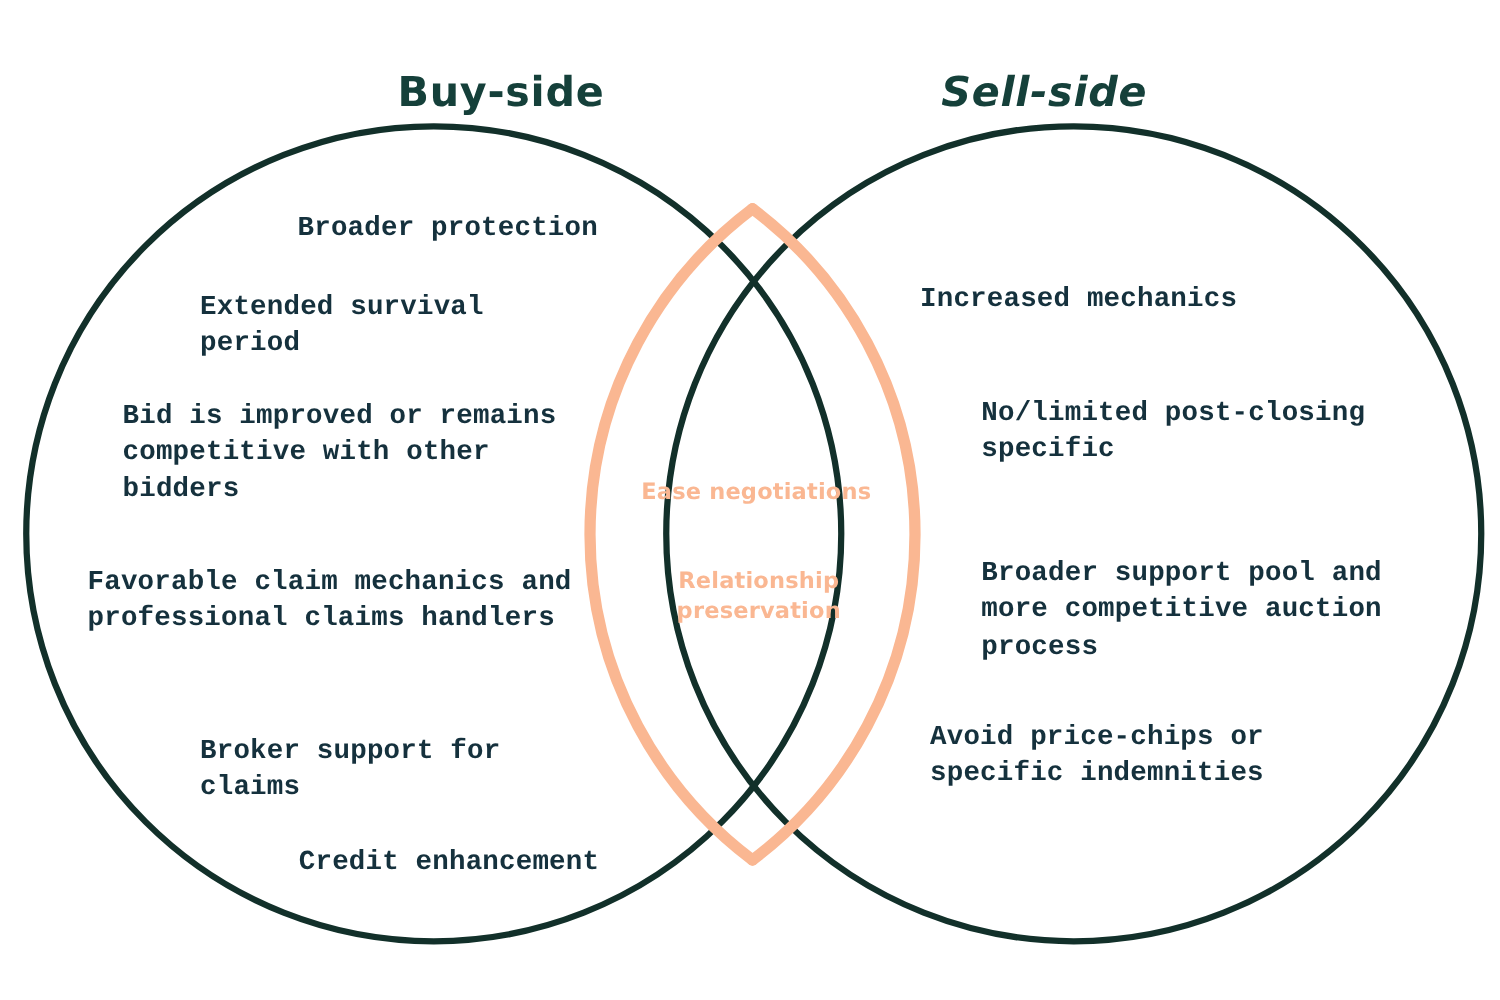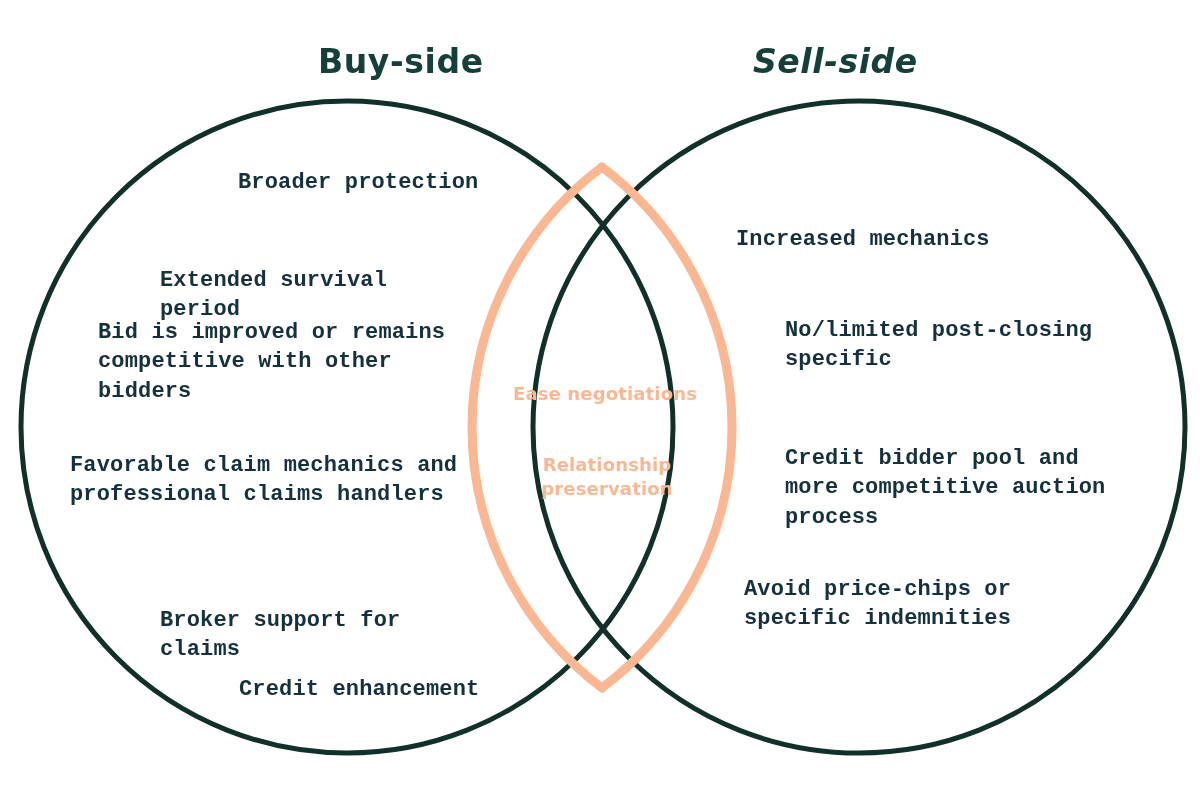--- a/index.html
+++ b/index.html
@@ -22,20 +22,21 @@
     width: 1200px;
     height: 800px;
   }
   .heading {
     position: absolute;
     font-size: 33px;
     font-weight: 700;
     letter-spacing: 0.6px;
     color: #15403a;
     white-space: nowrap;
+    margin-top: 12px;
   }
   #heading-buy  { left: 318px; top: 42px; }
   #heading-sell { left: 753px; top: 42px; font-style: italic; }
 
   .item {
     position: absolute;
     font-size: 22px;
     font-weight: 700;
     line-height: 1.33;
     color: #15313d;
@@ -47,24 +48,24 @@
     font-size: 18px;
     font-weight: 700;
     line-height: 1.33;
     color: #fab792;
     letter-spacing: 0.15px;
     text-align: center;
   }
 
   
   #item-L0 { left: 238px; top: 168px; width: 300px; }
-  #item-L1 { left: 160px; top: 231px; width: 300px; margin-top: 35px; }
+  #item-L1 { left: 160px; top: 231px; width: 300px; }
   #item-L2 { left:  74px; top: 318px; width: 390px; margin-left: 24px; }
   #item-L3 { left:  70px; top: 451px; width: 395px; }
-  #item-L4 { left: 160px; top: 586px; width: 300px; margin-top: 20px; }
+  #item-L4 { left: 160px; top: 586px; width: 300px; }
   #item-L5 { left: 239px; top: 675px; width: 330px; }
 
   
   #item-R0 { left: 736px; top: 225px; width: 330px; }
   #item-R1 { left: 785px; top: 316px; width: 350px; }
   #item-R2 { left: 785px; top: 444px; width: 360px; }
   #item-R3 { left: 744px; top: 575px; width: 340px; }
 
   
   #item-C0 { left: 470px; top: 382px; width: 270px; }
@@ -91,19 +92,19 @@
 
   <div class="item" id="item-L0">Broader protection</div>
   <div class="item" id="item-L1">Extended survival period</div>
   <div class="item" id="item-L2">Bid is improved or remains competitive with other bidders</div>
   <div class="item" id="item-L3">Favorable claim mechanics and professional claims handlers</div>
   <div class="item" id="item-L4">Broker support for claims</div>
   <div class="item" id="item-L5">Credit enhancement</div>
 
   <div class="item" id="item-R0">Increased mechanics</div>
   <div class="item" id="item-R1">No/limited post-closing specific</div>
-  <div class="item" id="item-R2">Credit bidder pool and more competitive auction process</div>
+  <div class="item" id="item-R2">Broader support pool and more competitive auction process</div>
   <div class="item" id="item-R3">Avoid price-chips or specific indemnities</div>
 
   <div class="center-item" id="item-C0">Ease negotiations</div>
   <div class="center-item" id="item-C1">Relationship preservation</div>
 
 </div>
 
 </body></html>

